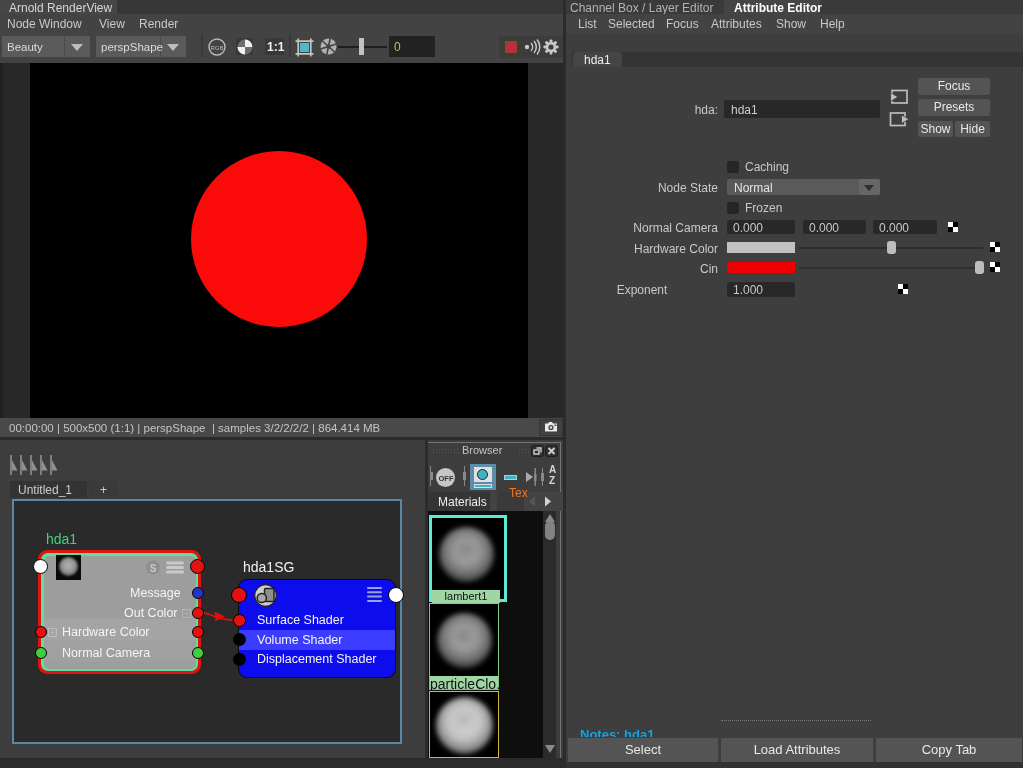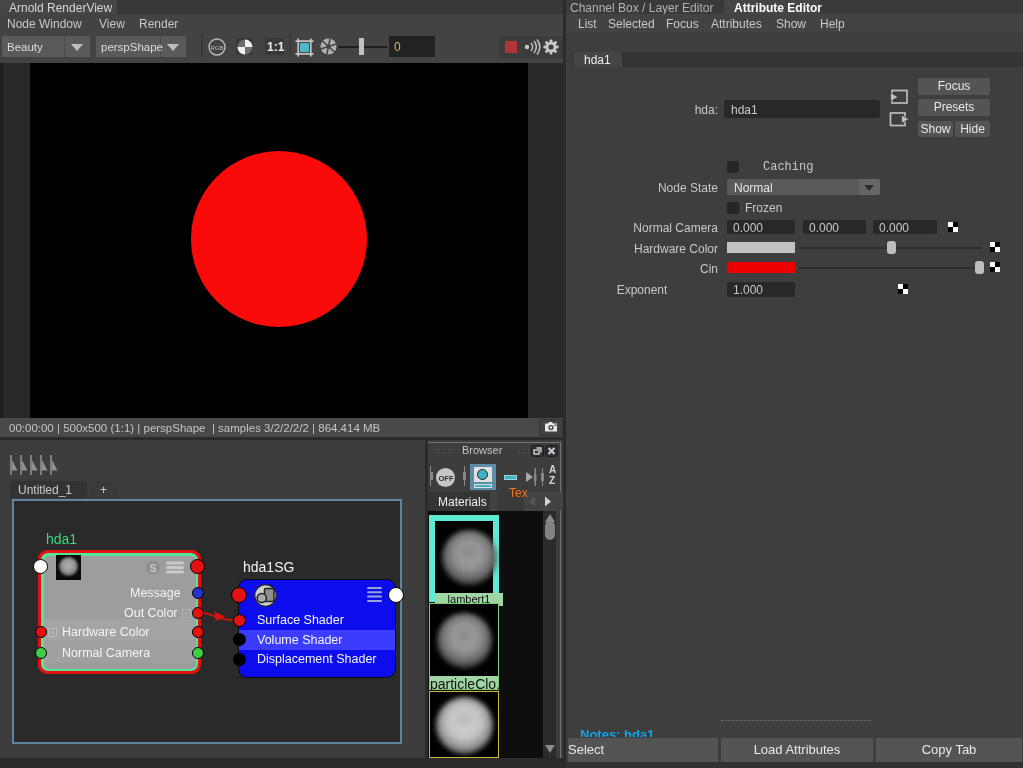--- a/index.html
+++ b/index.html
@@ -277,21 +277,21 @@
 
       <div class="abs" style="left:115px;top:71px;width:13px;height:247px;background:#2b2b2b;"></div>
       <svg class="abs" style="left:117px;top:74px;" width="10" height="8">
           <path d="M5,0 L10,8 L0,8 Z" fill="#8a8a8a"></path>
         </svg>
       <div class="abs" style="left:117px;top:81px;width:10px;height:19px;border-radius:5px;background:#828282;"></div>
       <svg class="abs" style="left:117px;top:305px;" width="10" height="8">
           <path d="M5,8 L10,0 L0,0 Z" fill="#8a8a8a"></path>
         </svg>
 
-      <div class="abs" style="left:1px;top:75px;width:70px;height:87px;border:6px solid #5eead4;box-sizing:border-box;background:#000;">
+      <div class="abs" style="left:1px;top:75px;width:78px;height:87px;border:3px solid #5eead4;box-sizing:border-box;background:#000;">
         <div class="abs" style="left:7px;top:9px;width:55px;height:55px;border-radius:50%;background:radial-gradient(circle at 50% 44%,#a8a8a8 8%,#979797 32%,#6f6f6f 56%,#303030 78%,#000 95%);filter:blur(2.5px);"></div>
         <div class="abs" style="left:21px;top:21px;width:26px;height:22px;background:radial-gradient(#6e6e6e 12%,transparent 62%);filter:blur(4px);opacity:0.75;"></div>
         <div class="abs" style="left:0;top:72px;width:68px;height:13px;background:#9fd6a4;color:#111;font-size:11px;text-align:center;">lambert1</div>
       </div>
 
       <div class="abs" style="left:1px;top:163px;width:70px;height:87px;border:1px solid #7ec97e;box-sizing:border-box;background:#000;">
         <div class="abs" style="left:7px;top:9px;width:55px;height:55px;border-radius:50%;background:radial-gradient(circle at 50% 44%,#a8a8a8 8%,#979797 32%,#6f6f6f 56%,#303030 78%,#000 95%);filter:blur(2.5px);"></div>
         <div class="abs" style="left:21px;top:21px;width:26px;height:22px;background:radial-gradient(#6e6e6e 12%,transparent 62%);filter:blur(4px);opacity:0.75;"></div>
         <div class="abs" style="left:0;top:72px;width:68px;height:13px;background:#9fd6a4;color:#111;font-size:14px;text-align:center;">particleClo...</div>
       </div>
@@ -339,21 +339,21 @@
       <rect x="1.5" y="1" width="14.5" height="12.5" fill="none" stroke="#bdbdbd" stroke-width="1.7"></rect>
       <path d="M12.5,3 L20,7.2 L12.5,11.5 Z" fill="#bdbdbd" stroke="#3e3e3e" stroke-width="0.8"></path>
     </svg>
 
     <div class="abs" style="left:352px;top:78px;width:72px;height:17px;background:#545454;border-radius:2px;color:#e8e8e8;font-size:12px;text-align:center;line-height:17px;">Focus</div>
     <div class="abs" style="left:352px;top:99px;width:72px;height:17px;background:#545454;border-radius:2px;color:#e8e8e8;font-size:12px;text-align:center;line-height:17px;">Presets</div>
     <div class="abs" style="left:352px;top:121px;width:35px;height:16px;background:#545454;border-radius:2px;color:#e8e8e8;font-size:12px;text-align:center;line-height:16px;">Show</div>
     <div class="abs" style="left:389px;top:121px;width:35px;height:16px;background:#545454;border-radius:2px;color:#e8e8e8;font-size:12px;text-align:center;line-height:16px;">Hide</div>
 
     <div class="abs" style="left:161px;top:161px;width:12px;height:12px;background:#262626;border-radius:2px;"></div>
-    <div class="abs txt" style="left:197px;top:160px;font-family:Liberation Mono, monospace;">Caching</div>
+    <div class="abs txt" style="left:179px;top:160px;">Caching</div>
 
     <div class="abs txt" style="left:0;top:181px;width:152px;text-align:right;">Node State</div>
     <div class="abs" style="left:161px;top:179px;width:153px;height:16px;background:#5a5a5a;border-radius:2px;"></div>
     <div class="abs txt" style="left:168px;top:181px;color:#e6e6e6;">Normal</div>
     <div class="abs" style="left:293px;top:179px;width:21px;height:16px;background:#666666;border-radius:2px;"></div>
     <div class="abs" style="left:298px;top:185px;width:0;height:0;border-left:5.5px solid transparent;border-right:5.5px solid transparent;border-top:6px solid #2d2d2d;"></div>
 
     <div class="abs" style="left:161px;top:202px;width:12px;height:12px;background:#262626;border-radius:2px;"></div>
     <div class="abs txt" style="left:179px;top:201px;">Frozen</div>
 
@@ -399,19 +399,19 @@
     <svg class="abs" style="left:332px;top:284px;" width="10" height="10">
       <rect width="5" height="5" fill="#fff"></rect>
         <rect x="5" width="5" height="5" fill="#000"></rect>
       <rect y="5" width="5" height="5" fill="#000"></rect>
         <rect x="5" y="5" width="5" height="5" fill="#fff"></rect>
     </svg>
 
     <div class="abs" style="left:155px;top:720px;width:150px;height:2px;border-top:1px dotted #787878;"></div>
     <div class="abs" style="left:14px;top:727px;width:120px;height:10px;overflow:hidden;color:#0ea5e9;font-size:13px;font-weight:bold;">Notes: hda1</div>
 
-    <div class="abs" style="left:2px;top:738px;width:150px;height:24px;background:#545454;color:#e8e8e8;font-size:13px;line-height:24px;">Select</div>
+    <div class="abs" style="left:2px;top:738px;width:150px;height:24px;background:#545454;color:#e8e8e8;font-size:13px;text-align:center;line-height:24px;">Select</div>
     <div class="abs" style="left:310px;top:738px;width:146px;height:24px;background:#545454;color:#e8e8e8;font-size:13px;text-align:center;line-height:24px;">Copy Tab</div>
     <div class="abs" style="left:155px;top:738px;width:152px;height:24px;background:#545454;color:#e8e8e8;font-size:13px;text-align:center;line-height:24px;">Load Attributes</div>
     <div class="abs" style="left:0;top:762px;width:457px;height:6px;background:#323232;"></div>
   </div>
 
 </div>
 
 </body></html>

